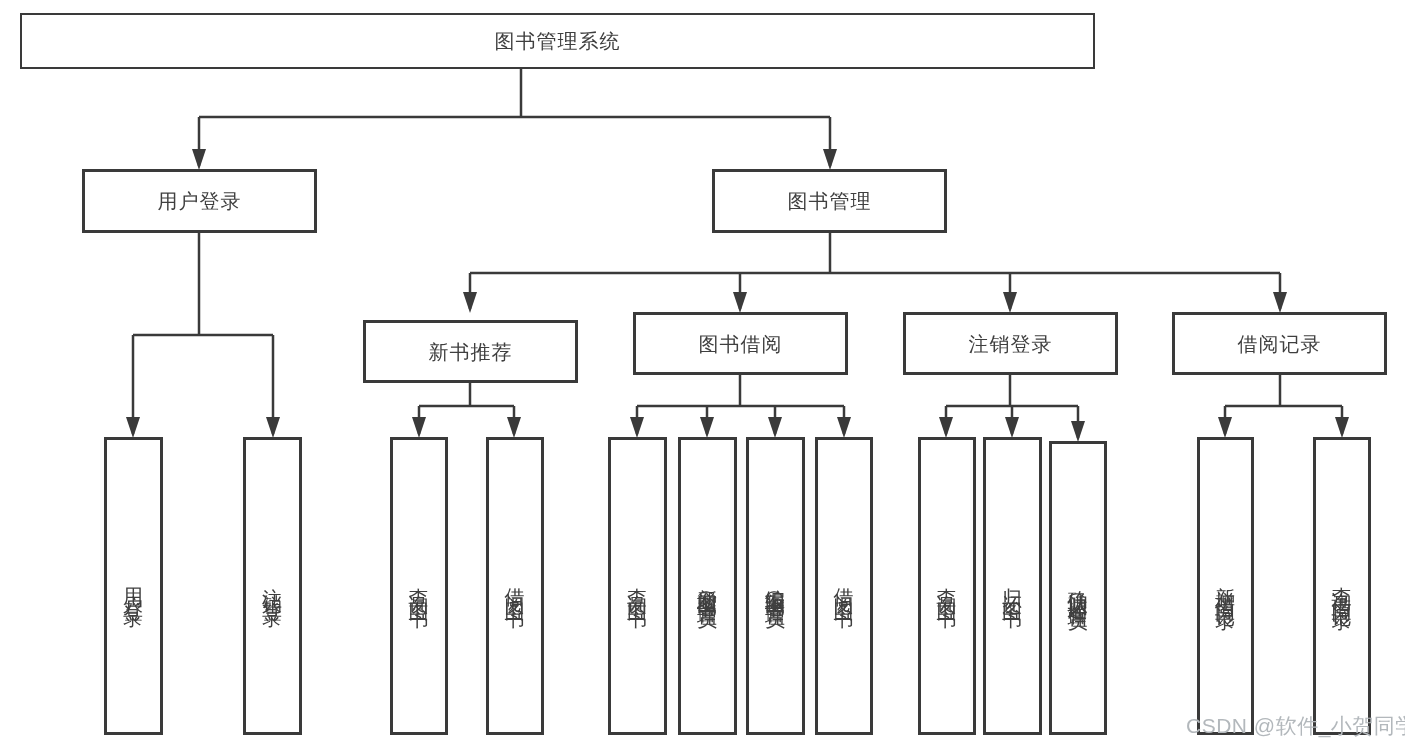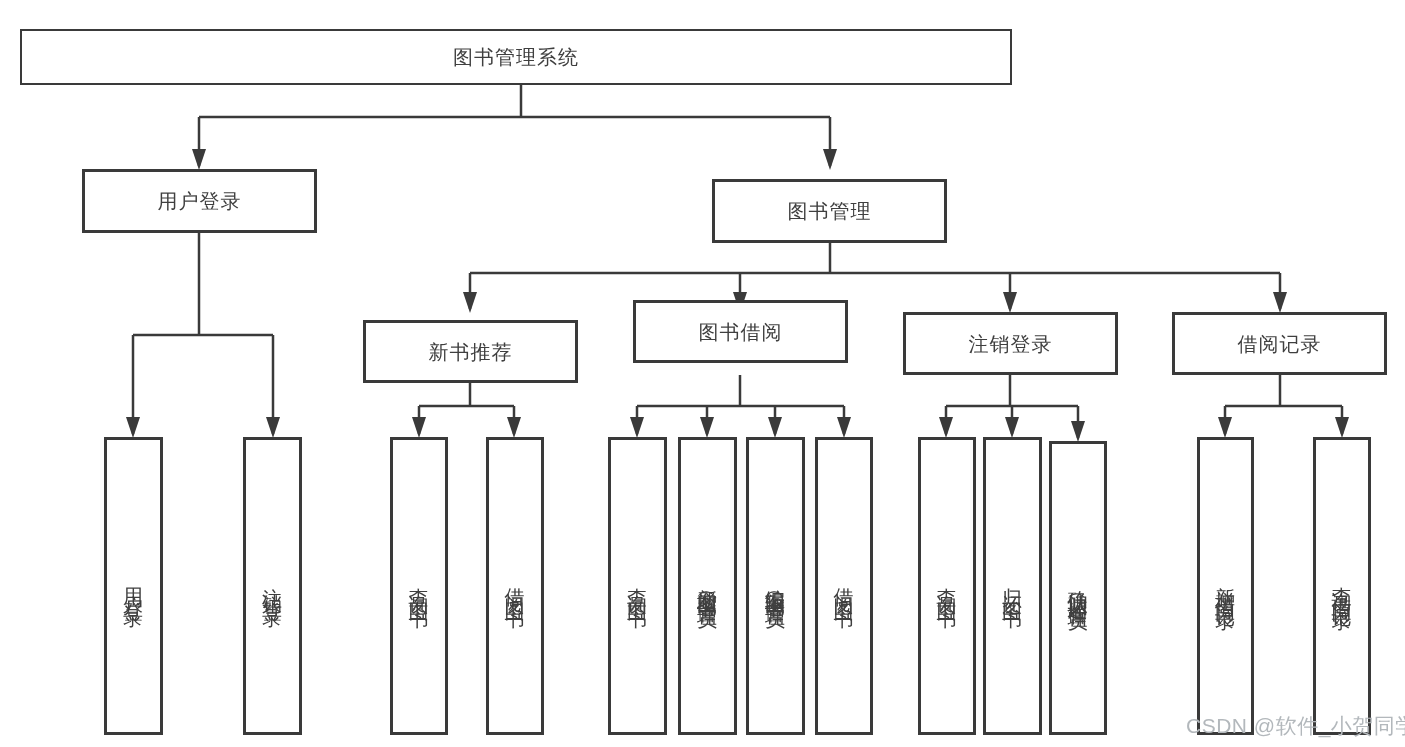--- a/index.html
+++ b/index.html
@@ -108,35 +108,35 @@
       <path d="M1012 406 V434" marker-end="url(#ah)"></path>
       <path d="M1078 406 V438" marker-end="url(#ah)"></path>
 
       <path d="M1280 375 V406"></path>
       <path d="M1225 406 H1342"></path>
       <path d="M1225 406 V434" marker-end="url(#ah)"></path>
       <path d="M1342 406 V434" marker-end="url(#ah)"></path>
     </g>
   </svg>
 
-  <div class="node root-node" style="left:20px; top:29px; width:992px; height:56px;align-items:center;">
+  <div class="node root-node" style="left:20px; top:13px; width:1075px; height:56px;align-items:center;">
     <span class="h-label">图书管理系统</span>
   </div>
 
   <div class="node" style="left:82px; top:169px; width:235px; height:64px;">
     <span class="h-label">用户登录</span>
   </div>
-  <div class="node" style="left:712px; top:179px; width:235px; height:64px;">
+  <div class="node" style="left:712px; top:169px; width:235px; height:64px;">
     <span class="h-label">图书管理</span>
   </div>
 
   <div class="node" style="left:363px; top:312px; width:215px; height:63px;margin-top:8px;">
     <span class="h-label">新书推荐</span>
   </div>
-  <div class="node" style="left:633px; top:300px; width:215px; height:63px;">
+  <div class="node" style="left:633px; top:312px; width:215px; height:63px;">
     <span class="h-label">图书借阅</span>
   </div>
   <div class="node" style="left:903px; top:312px; width:215px; height:63px;">
     <span class="h-label">注销登录</span>
   </div>
   <div class="node" style="left:1172px; top:312px; width:215px; height:63px;">
     <span class="h-label">借阅记录</span>
   </div>
 
   <div class="node" style="left:104px; top:437px; width:59px; height:298px;">

